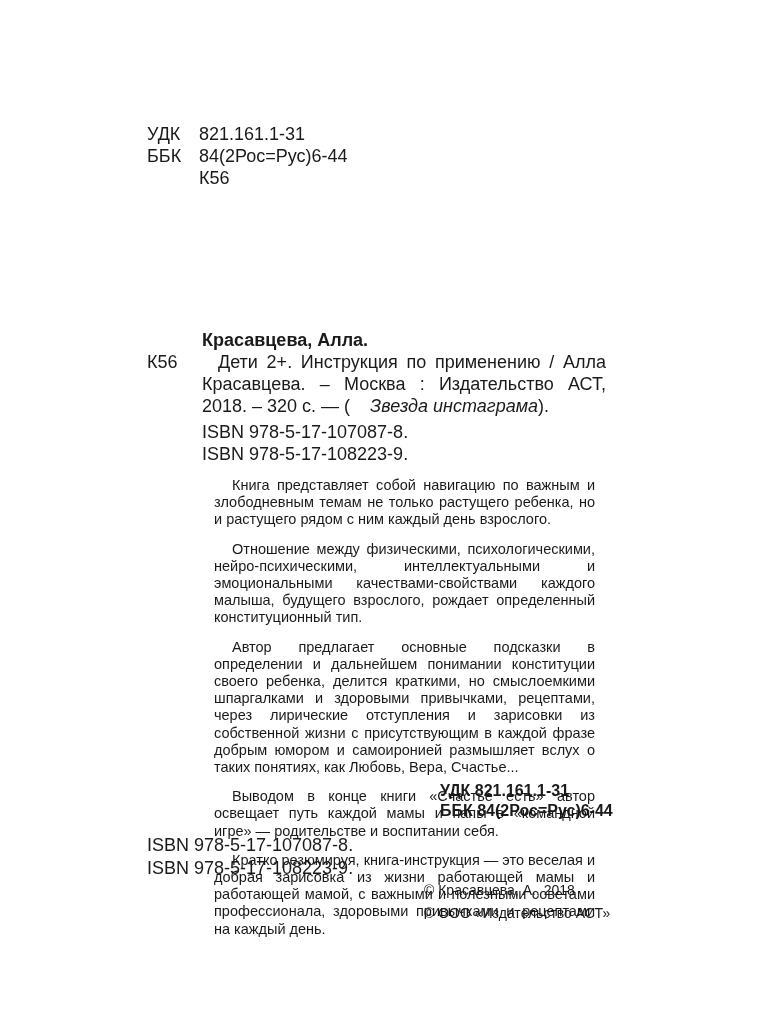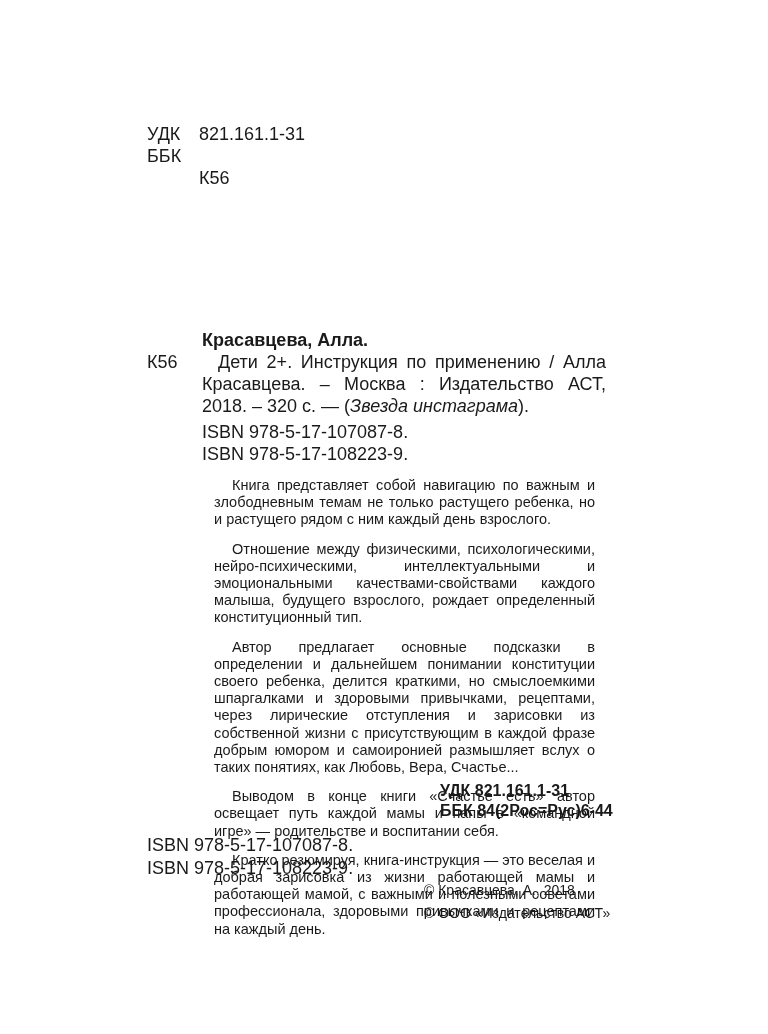--- a/index.html
+++ b/index.html
@@ -13,32 +13,33 @@
   .card-author { left: 202px; top: 329px; font-weight: bold; font-size: 18px; line-height: 22px; }
   .card-k56 { left: 147px; top: 351px; font-size: 18px; line-height: 22px; }
   .card-body { left: 202px; top: 351px; width: 404px; font-size: 18px; line-height: 22px;
                text-align: justify; text-indent: 16px; }
   .card-isbn { left: 202px; top: 421px; font-size: 18px; line-height: 22px; }
   .annot { left: 202px; top: 465px; width: 405px; font-size: 14.5px; line-height: 17.2px; }
   .annot p { margin: 12px; text-indent: 18px; text-align: justify; }
   .udk-bottom { left: 440px; top: 781px; font-weight: bold; font-size: 16px; line-height: 20px; }
   .isbn-bottom { left: 147px; top: 834px; font-size: 18px; line-height: 23px; }
   .copy { left: 424px; top: 879px; font-size: 14px; line-height: 23px; }
-  em { font-style: italic; }
+  em { font-style: italic; margin-left: 20px; }
 </style>
 </head>
 <body>
 
 <div class="abs top-block big">
   <div class="row">
     <span class="lbl">УДК</span>
     <span>821.161.1-31</span>
   </div>
   <div class="row">
     <span class="lbl">ББК</span>
+    <span>84(2Рос=Рус)6-44</span>
   </div>
   <div class="row">
     <span class="lbl"></span>
     <span>К56</span>
   </div>
 </div>
 
 <div class="abs card-author">Красавцева, Алла.</div>
 <div class="abs card-k56">К56</div>
 <div class="abs card-body"><span>Дети 2+. Инструкция по применению / Алла Красавцева. – Москва : Издательство АСТ, 2018. – 320 с. — (</span><em>Звезда инстаграма</em><span>).</span></div>

